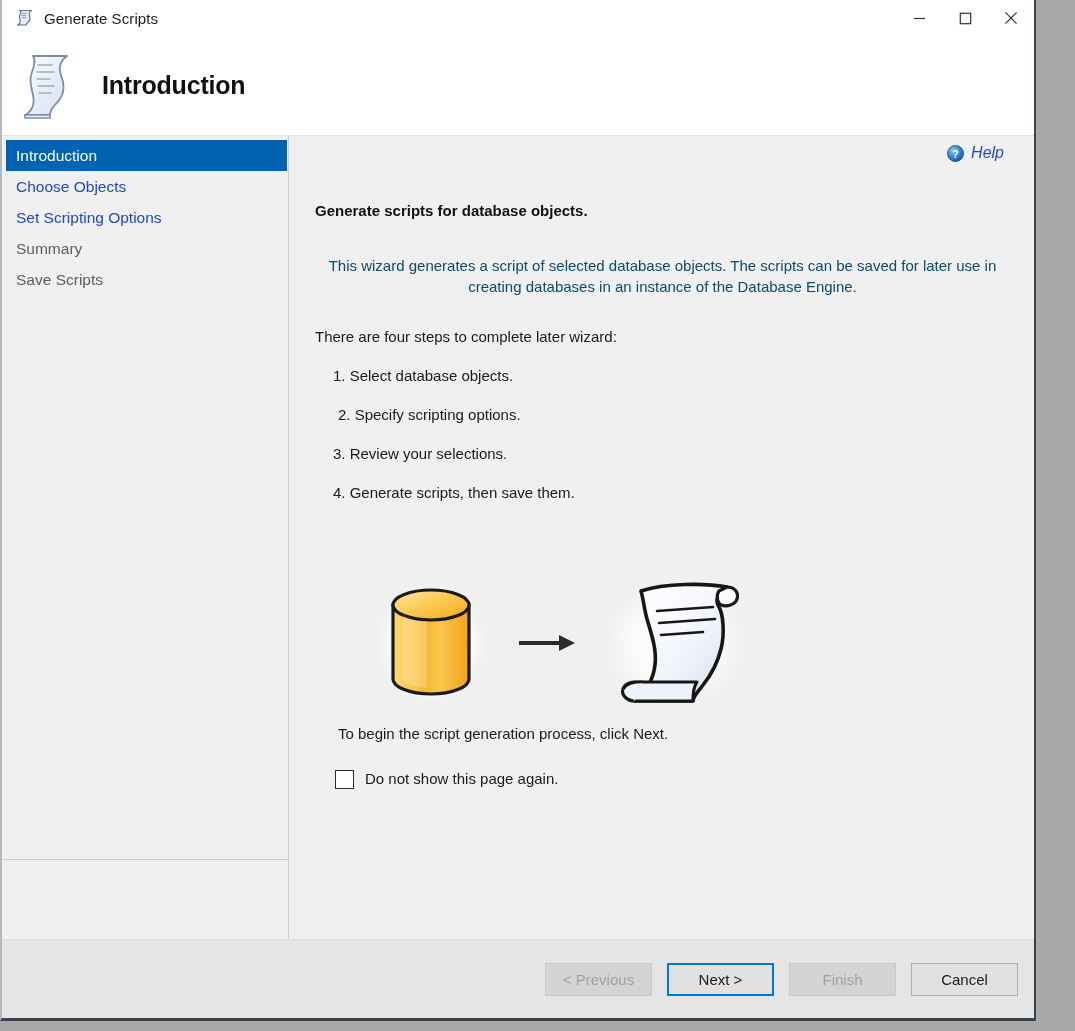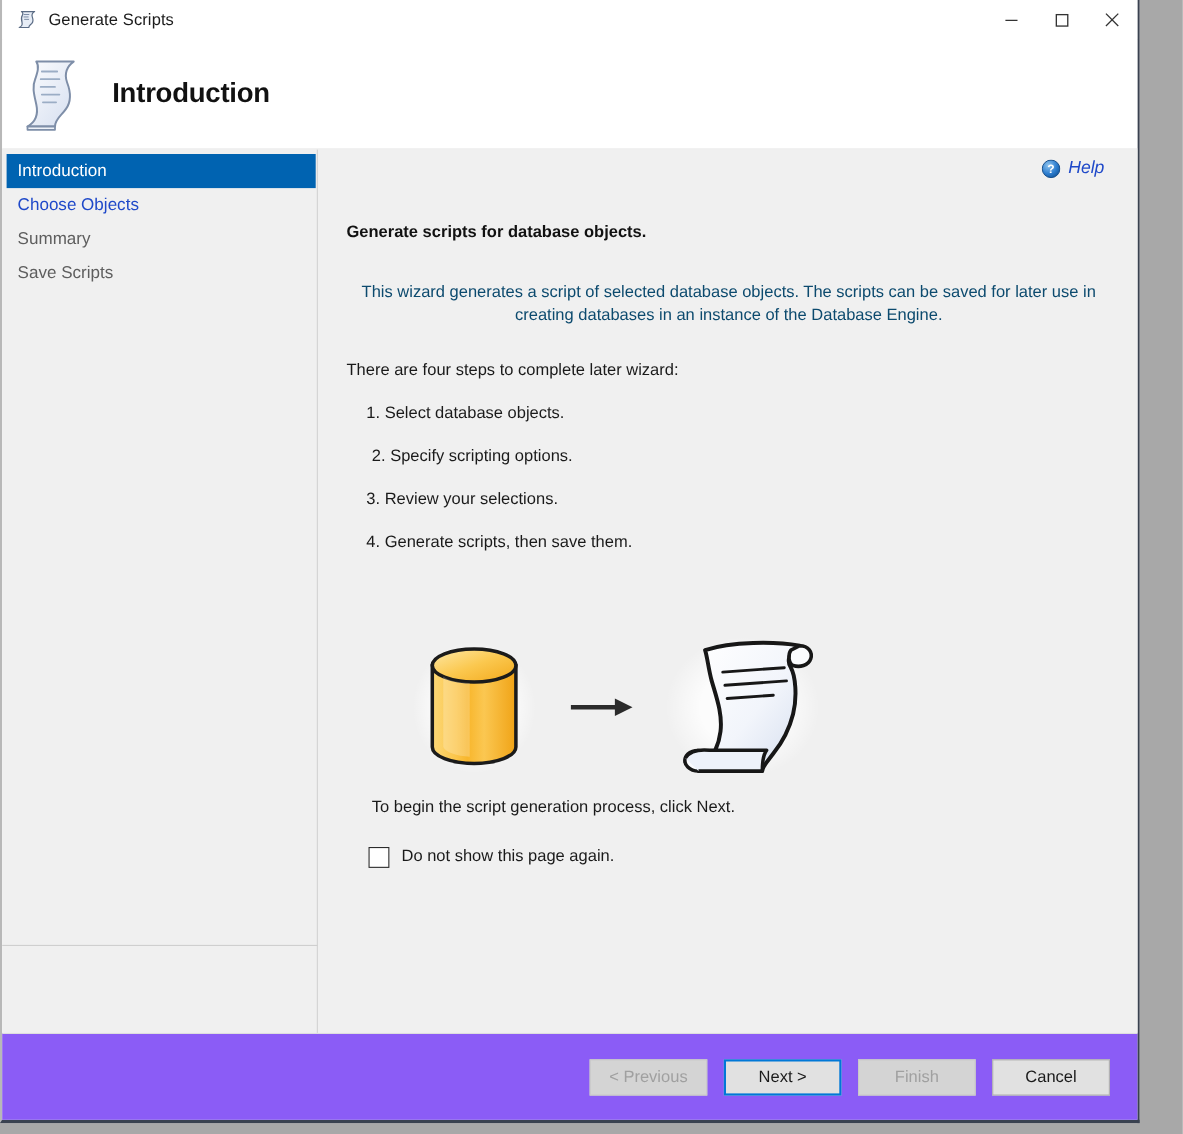--- a/index.html
+++ b/index.html
@@ -223,26 +223,26 @@
   }
   .checkbox-label {
     font-size: 15px;
     color: #1a1a1a;
   }
 
   
   .footer {
     height: 79px;
     min-height: 79px;
-    background: #8b5cf6;
+    background: #e5e5e5;
     border-top: 1px solid #dedede;
     display: flex;
     align-items: center;
     justify-content: flex-end;
-    padding-right: 25px;
+    padding-right: 16px;
     gap: 15px;
   }
   .btn {
     width: 107px;
     height: 33px;
     font-size: 15px;
     font-family: "Liberation Sans", sans-serif;
     background: #e1e1e1;
     border: 1px solid #adadad;
     color: #1a1a1a;
@@ -329,20 +329,23 @@
   </div>
 
   <div class="body-row">
 
     <div class="sidebar">
       <div class="nav-item selected">
         <span>Introduction</span>
       </div>
       <div class="nav-item">
         <span>Choose Objects</span>
+      </div>
+      <div class="nav-item">
+        <span>Set Scripting Options</span>
       </div>
       <div class="nav-item disabled">
         <span>Summary</span>
       </div>
       <div class="nav-item disabled">
         <span>Save Scripts</span>
       </div>
       <div class="footer-divider"></div>
     </div>
 

